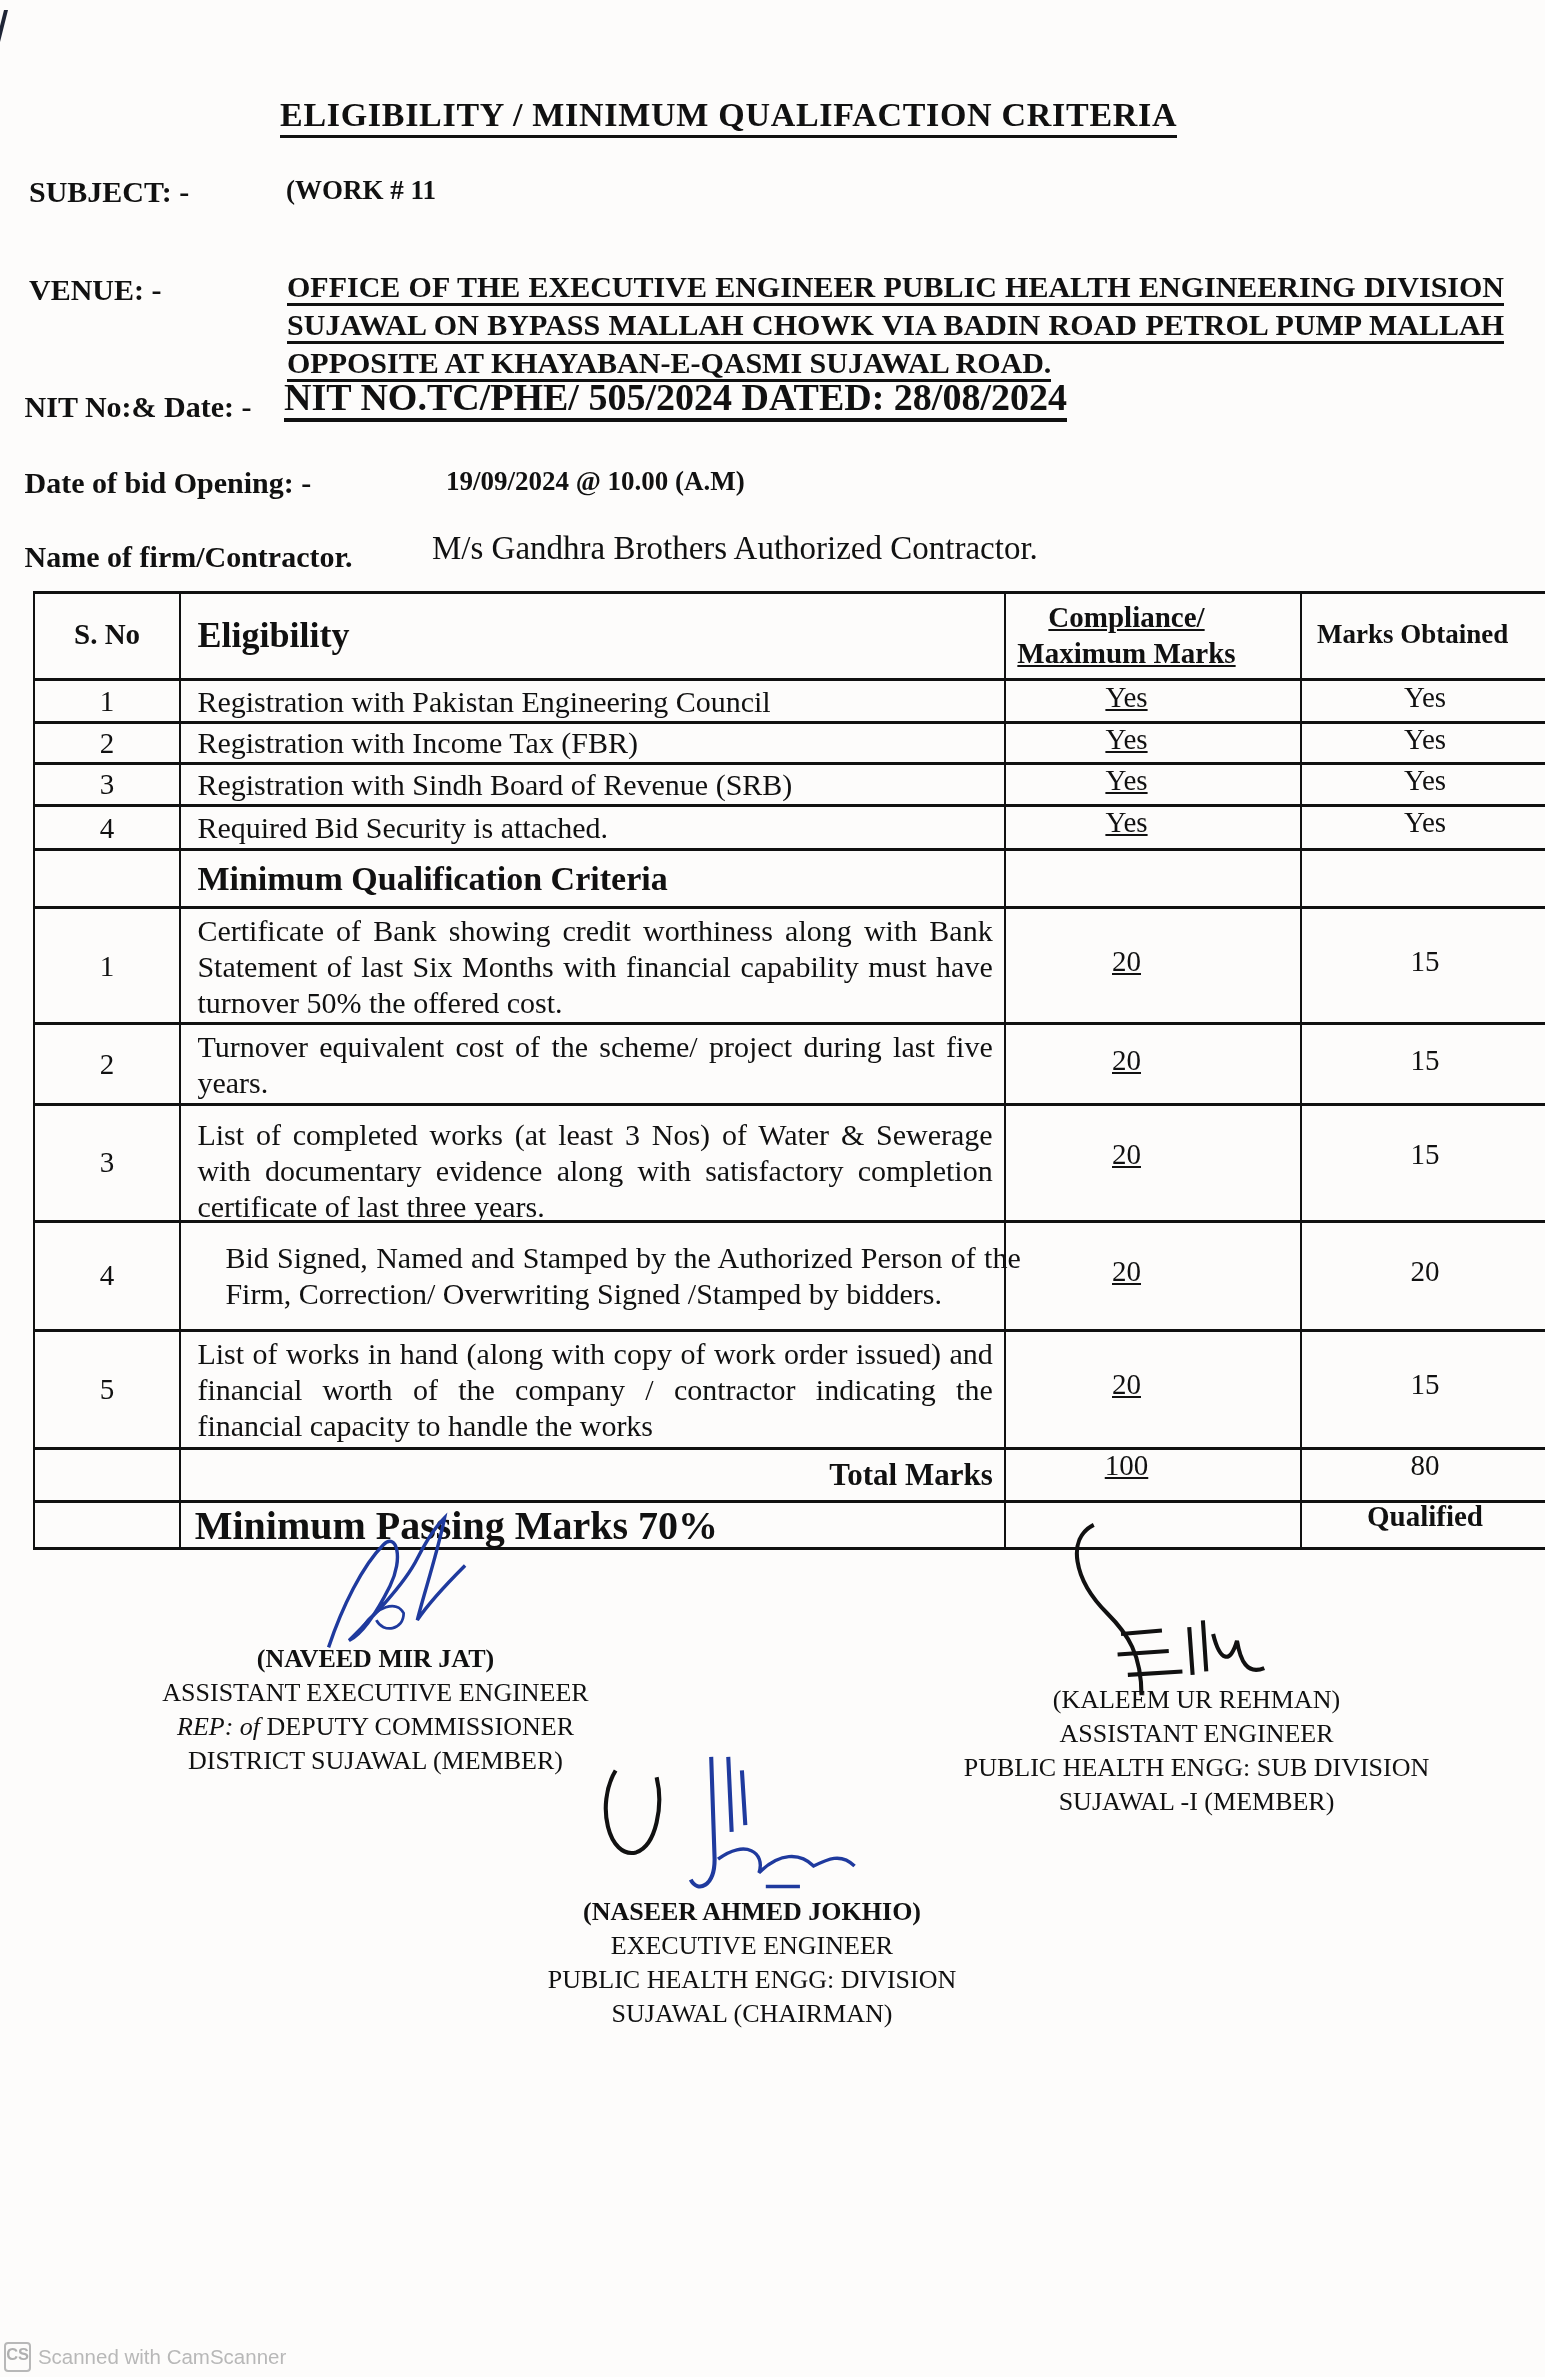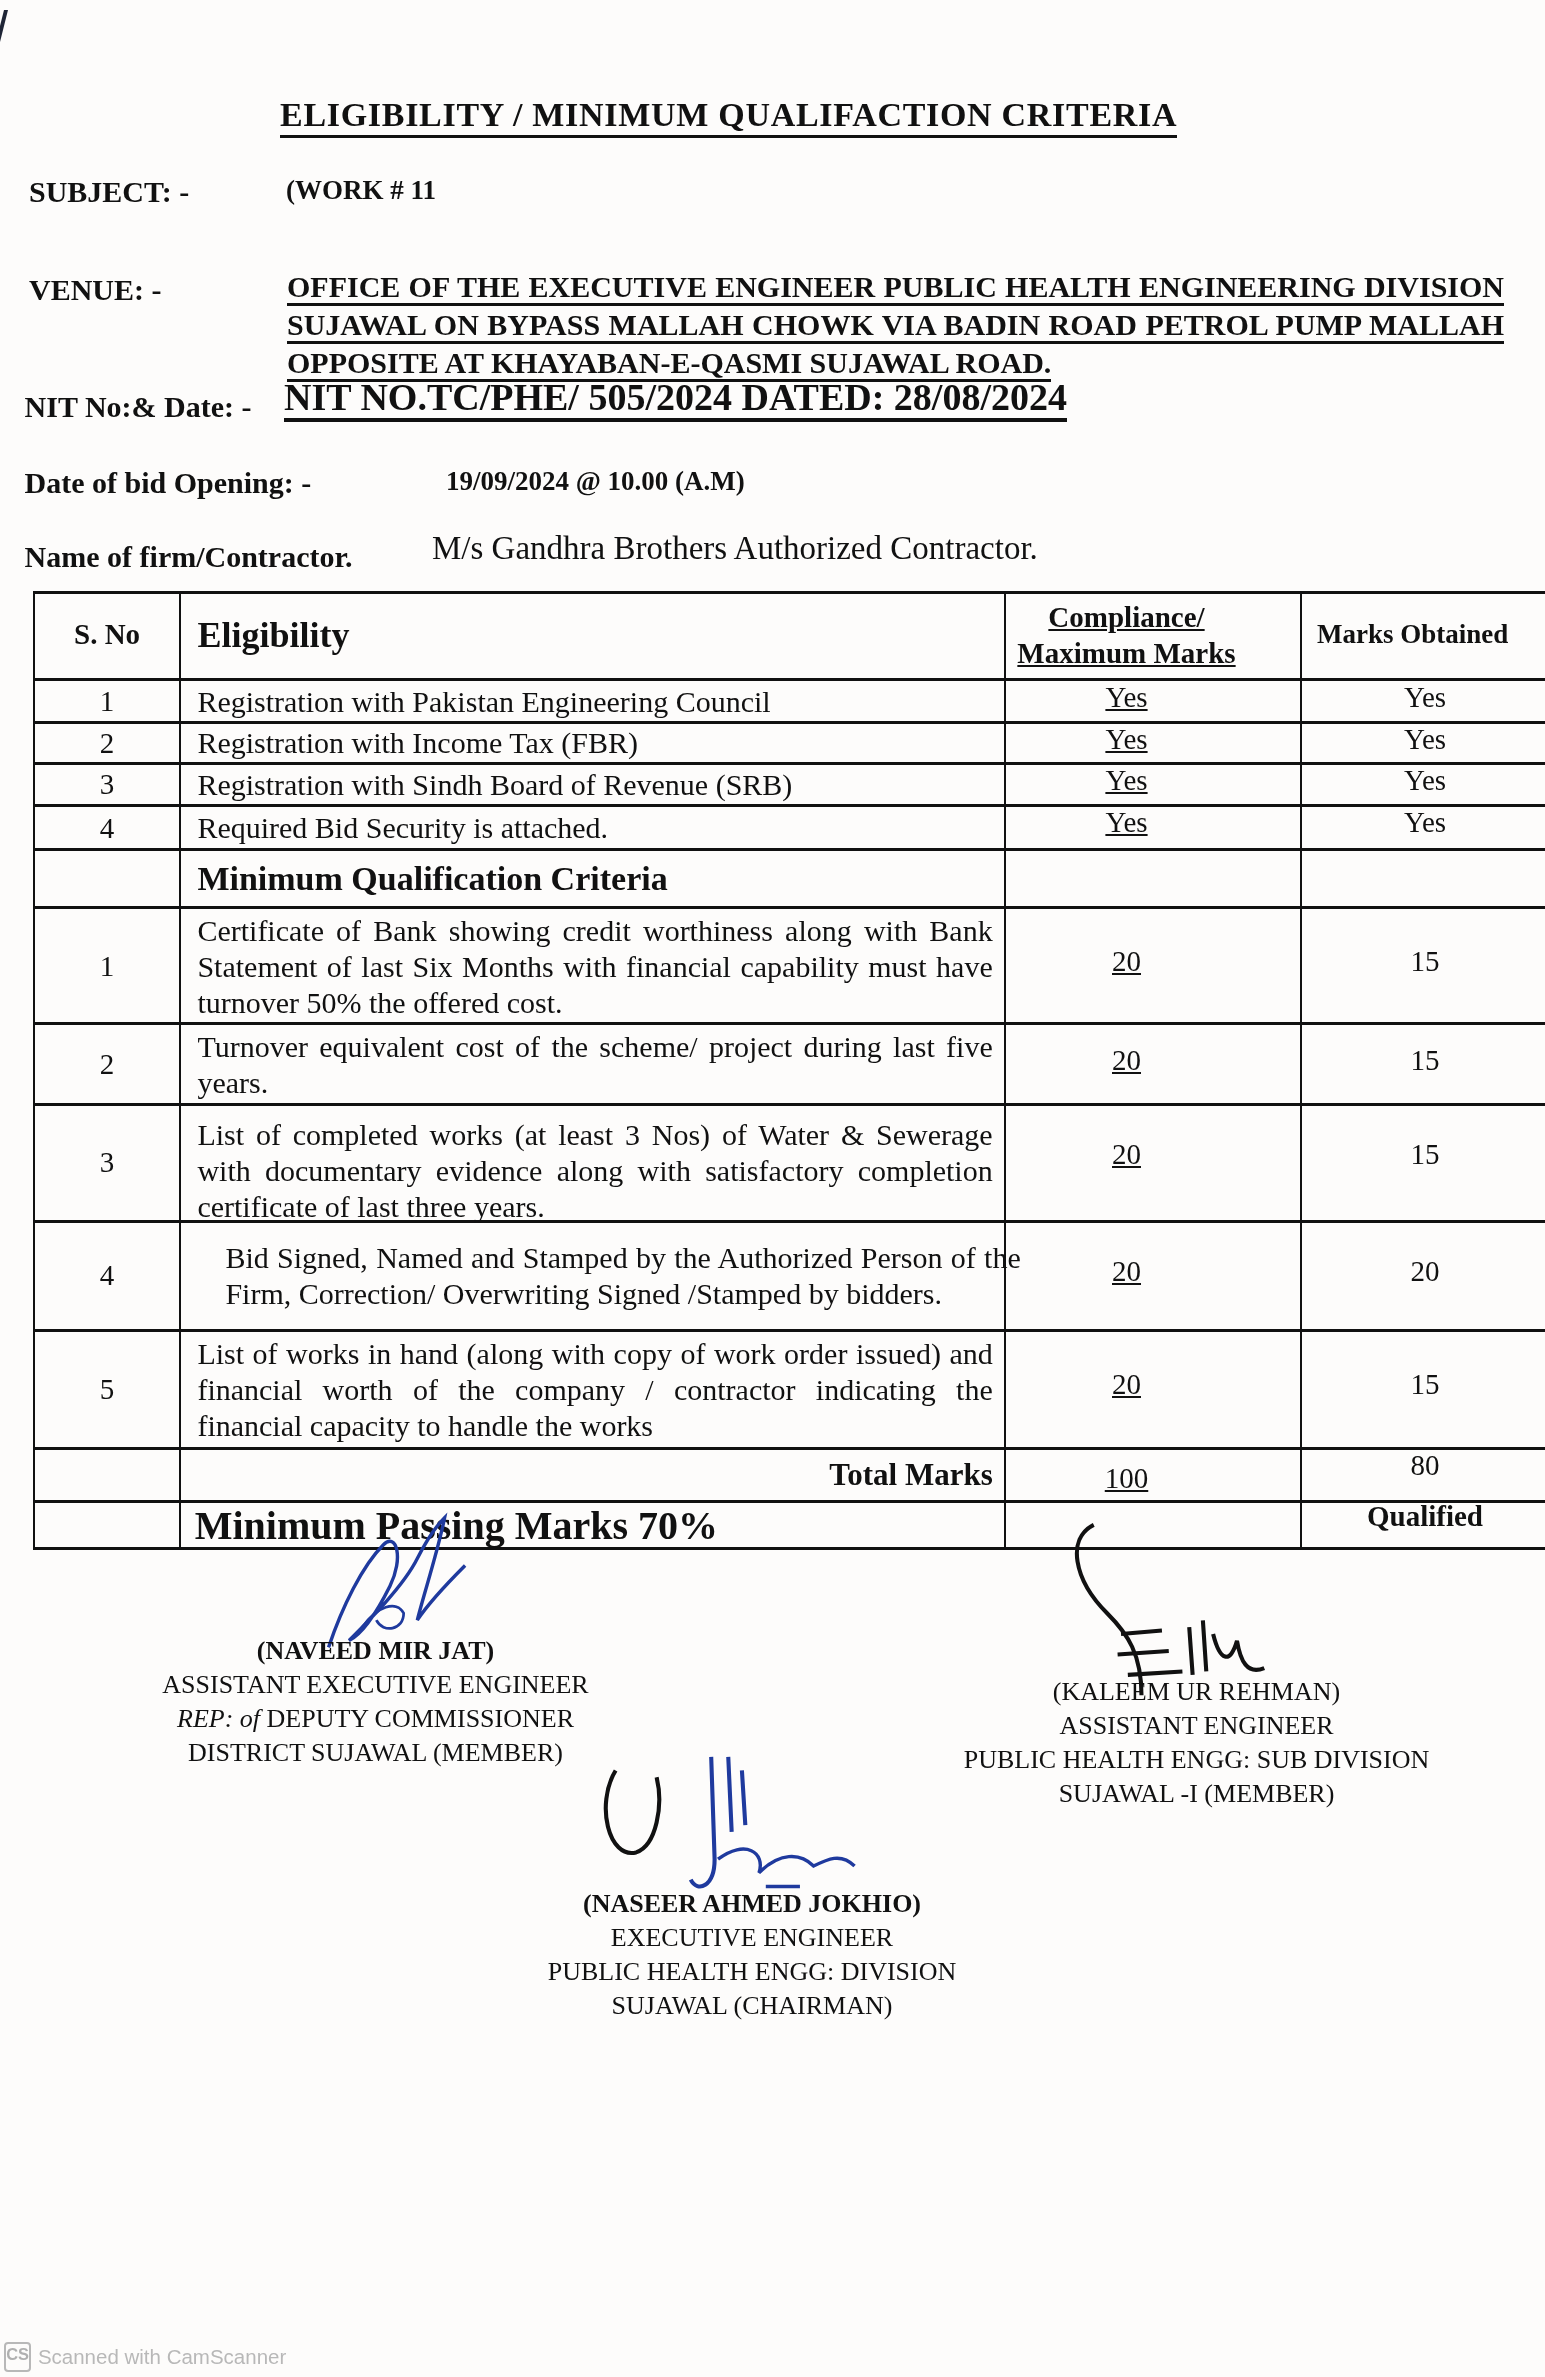--- a/index.html
+++ b/index.html
@@ -36,21 +36,21 @@
   .hline { position:absolute; left:0; right:0; height:3.4px; background:#111; }
   .vline { position:absolute; top:0; bottom:0; width:2.1px; background:#111; }
   .cell { position:absolute; display:flex; align-items:center; box-sizing:border-box; }
   .c-sno { left:2.1px; width:144px; justify-content:center; font-size:29px; }
   .c-elig { left:148px; width:824px; padding:0 12.3px 0 16.4px; font-size:30px; line-height:36px; }
   .c-max { left:973px; width:241px; justify-content:center; font-size:29px;text-decoration:underline; }
   .c-obt { left:1269px; width:246px; justify-content:center; font-size:29px; }
   .justify { text-align:justify; text-align-last:left; width:100%; }
   .hdr-bold { font-weight:bold; }
 
-  .sig-block { position:absolute; text-align:center; font-size:26px; line-height:34px; white-space:nowrap; }
+  .sig-block { position:absolute; text-align:center; font-size:26px; line-height:34px; white-space:nowrap;margin-top:8px; }
   .sig-name { font-weight:bold; }
   .cs-badge {
     position:absolute; left:4.1px; top:2342px; display:flex; align-items:center; gap:6.8px;
     color:#b8b8b8; font-family:"Liberation Sans","DejaVu Sans",sans-serif; font-size:20.5px;
   }
   .cs-box {
     width:27px; height:30px; border:2.1px solid #b8b8b8; border-radius:4.1px;
     font-weight:bold; font-size:16.4px; display:flex; align-items:flex-start; justify-content:center;
     box-sizing:border-box; padding-top:1.4px; color:#b0b0b0;
   }
@@ -159,21 +159,21 @@
   <div class="cell c-obt" style="top:628px;height:105px;">20</div>
 
   <div class="cell c-sno" style="top:741px;height:115px;">5</div>
   <div class="cell c-elig" style="top:741px;height:115px;">
       <div class="justify">List of works in hand (along with copy of work order issued) and financial worth of the company / contractor indicating the financial capacity to handle the works</div>
     </div>
   <div class="cell c-max" style="top:736px;height:115px;">20</div>
   <div class="cell c-obt" style="top:736px;height:115px;">15</div>
 
   <div class="cell c-elig hdr-bold" style="top:859px;height:50px;justify-content:flex-end;font-size:31px;">Total Marks</div>
-  <div class="cell c-max" style="top:854px;height:41px;margin-top:13px;">100</div>
+  <div class="cell c-max" style="top:854px;height:41px;">100</div>
   <div class="cell c-obt" style="top:854px;height:41px;">80</div>
 
   <div class="cell c-elig hdr-bold" style="top:913px;height:43px;font-size:40px;padding-left:13.7px;">Minimum Passing Marks 70%</div>
   <div class="cell c-obt hdr-bold" style="top:908px;height:34px;">Qualified</div>
 </div>
 
 <svg class="sig" style="left:301px;top:1504px;" width="178" height="157" viewBox="0 0 260 230">
   <path d="M40 210 C60 150 90 90 120 60 C140 40 150 80 130 120 C110 160 90 190 70 200 C100 170 150 120 170 80 C185 50 200 30 210 20 C200 70 180 130 170 170 C190 140 220 110 240 90" fill="none" stroke="#1f3a9e" stroke-width="5"></path>
   <path d="M90 180 C110 150 140 140 150 160 C150 185 120 190 110 170" fill="none" stroke="#1f3a9e" stroke-width="4"></path>
 </svg>

